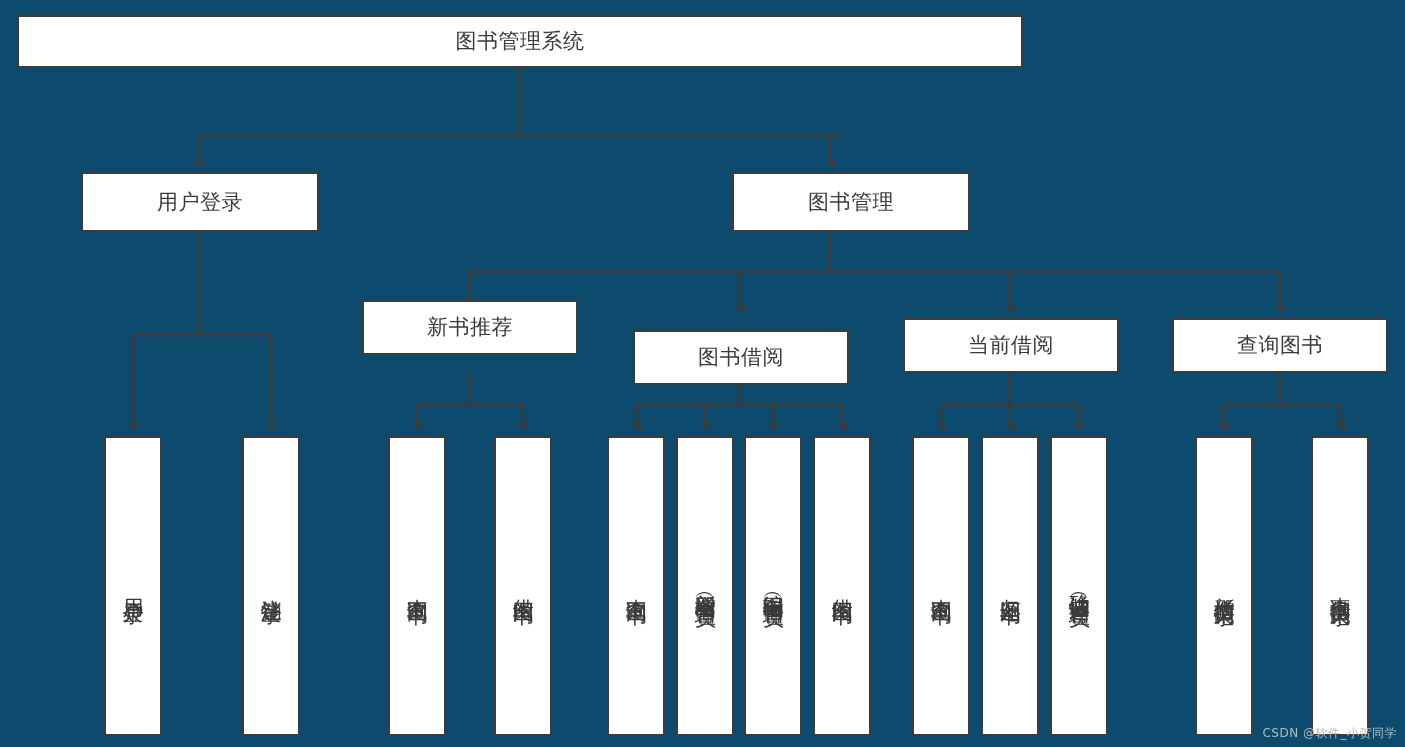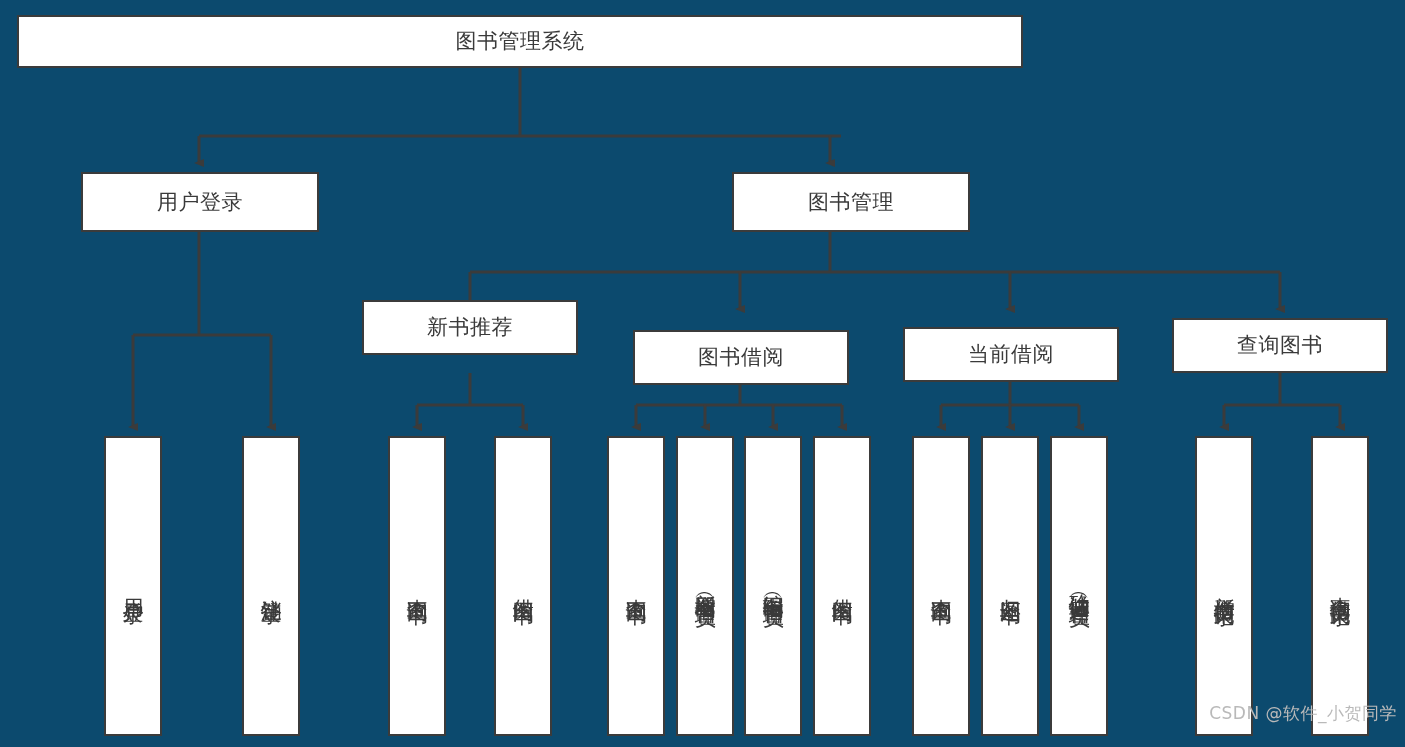--- a/index.html
+++ b/index.html
@@ -56,22 +56,22 @@
     letter-spacing: 2px;
     white-space: normal;
     max-height: 272px;
   }
   .node.leaf.tall .node-label {
     max-height: 285px;
   }
   #watermark {
     position: absolute;
     right: 8px;
-    bottom: 22px;
-    font-size: 17px;
+    bottom: 5px;
+    font-size: 12px;
     color: #b9b9b9;
     letter-spacing: 0.5px;
     white-space: nowrap;
     pointer-events: none;
   }
 </style>
 </head>
 <body>
 
 <div id="diagram-root">
@@ -136,21 +136,21 @@
   <div class="node" style="left:712px; top:172px; width:238px; height:60px;margin-left:20px;">
     <span class="node-label">图书管理</span>
   </div>
 
   <div class="node" style="left:362px; top:300px; width:216px; height:55px;">
     <span class="node-label">新书推荐</span>
   </div>
   <div class="node" style="left:633px; top:318px; width:216px; height:55px;margin-top:12px;">
     <span class="node-label">图书借阅</span>
   </div>
-  <div class="node" style="left:903px; top:327px; width:216px; height:55px;">
+  <div class="node" style="left:903px; top:318px; width:216px; height:55px;">
     <span class="node-label">当前借阅</span>
   </div>
   <div class="node" style="left:1172px; top:318px; width:216px; height:55px;">
     <span class="node-label">查询图书</span>
   </div>
 
   <div class="node leaf" style="left:104px; top:436px; width:58px; height:300px;">
     <span class="node-label">用户登录</span>
   </div>
   <div class="node leaf" style="left:242px; top:436px; width:58px; height:300px;">

